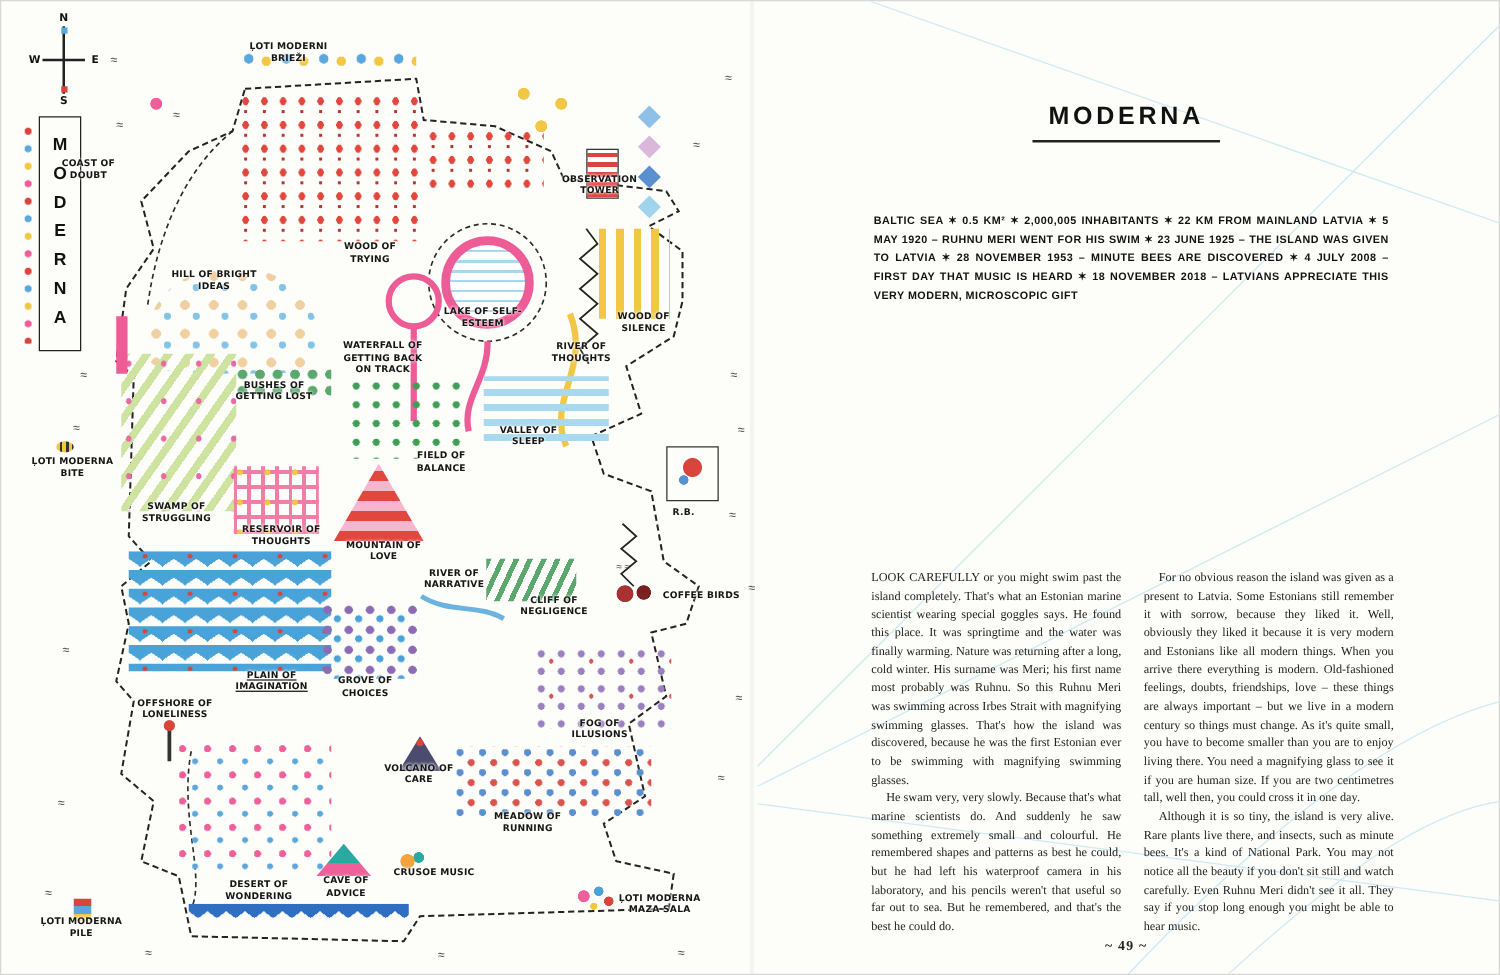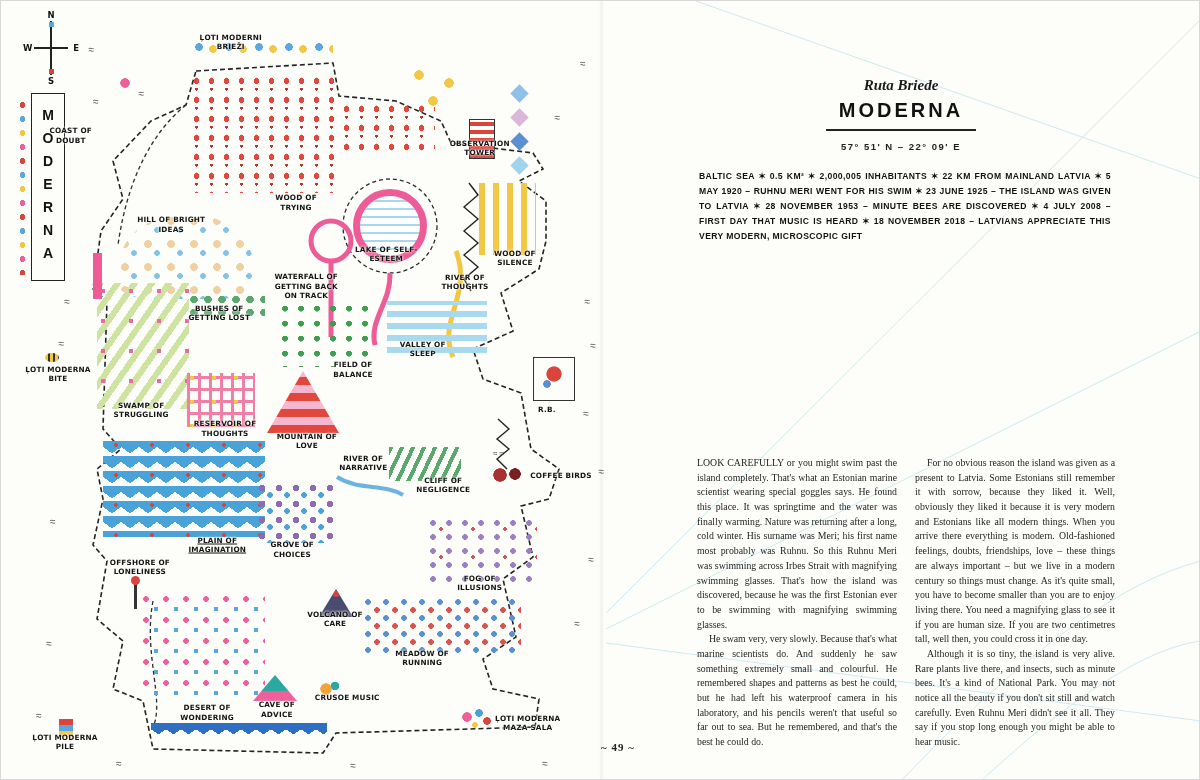--- a/index.html
+++ b/index.html
@@ -89,21 +89,21 @@
   .title-rule { width:150px; height:1.5px; background:#222; margin:7px auto 10px; }
   .coords { font:700 9.5px "Liberation Sans",sans-serif; letter-spacing:1.5px; color:#222; }
 
   .facts { position:absolute; top:168px; left:98px; width:412px; font:700 8.6px/1.75 "Liberation Sans",sans-serif; letter-spacing:.4px; text-align:justify; color:#111; z-index:1; }
 
   .story { position:absolute; top:455px; left:96px; width:418px; display:flex; gap:18px; z-index:1; }
   .story .col { flex:1; }
   .story p { font:400 9.8px/1.5 "Liberation Serif",serif; text-align:justify; color:#222; }
   .story p.indent { text-indent:12px; }
 
-  .pageno { position:absolute; bottom:28px; left:0; right:0; font:700 11px "Liberation Serif",serif; letter-spacing:1px; color:#222; z-index:1; }
+  .pageno { position:absolute; bottom:18px; left:0; right:0; text-align:center; font:700 11px "Liberation Serif",serif; letter-spacing:1px; color:#222; z-index:1; }
 </style>
 </head>
 <body>
 
 <div class="spread">
 
   <div class="page page-left">
 
     <svg class="map-art" viewBox="0 0 640 780">
       <path class="coast" d="M195,70 L332,62 L338,95 L395,100 L440,120 L450,142 L532,152 L542,168 L518,180 L545,200 L545,240 L538,268 L500,292 L512,330 L472,348 L482,378 L520,392 L530,448 L558,468 L548,498 L520,505 L532,556 L502,578 L515,636 L482,658 L492,688 L538,698 L534,726 L335,732 L322,752 L152,748 L142,700 L112,688 L122,640 L96,618 L106,560 L92,544 L102,498 L96,468 L120,448 L102,428 L106,300 L92,288 L100,230 L122,198 L112,160 L150,120 L185,104 Z"></path>
@@ -241,24 +241,22 @@
     <svg class="sea-lines" viewBox="0 0 600 780">
       <line x1="95" y1="0" x2="600" y2="178"></line>
       <line x1="5" y1="612" x2="600" y2="18"></line>
       <line x1="5" y1="628" x2="600" y2="330"></line>
       <line x1="5" y1="642" x2="600" y2="720"></line>
       <path d="M300,780 Q480,590 600,560"></path>
       <path d="M380,780 Q520,650 600,640"></path>
     </svg>
 
     <div class="rp-header">
-      <div class="author">Ruta Briede</div>
       <div class="island-title">MODERNA</div>
       <div class="title-rule"></div>
-      <div class="coords">57° 51' N – 22° 09' E</div>
     </div>
 
     <div class="facts">BALTIC SEA ✶ 0.5 KM² ✶ 2,000,005 INHABITANTS ✶ 22 KM FROM MAINLAND LATVIA ✶ 5 MAY 1920 – RUHNU MERI WENT FOR HIS SWIM ✶ 23 JUNE 1925 – THE ISLAND WAS GIVEN TO LATVIA ✶ 28 NOVEMBER 1953 – MINUTE BEES ARE DISCOVERED ✶ 4 JULY 2008 – FIRST DAY THAT MUSIC IS HEARD ✶ 18 NOVEMBER 2018 – LATVIANS APPRECIATE THIS VERY MODERN, MICROSCOPIC GIFT</div>
 
     <div class="story">
       <div class="col">
         <p>LOOK CAREFULLY or you might swim past the island completely. That's what an Estonian marine scientist wearing special goggles says. He found this place. It was springtime and the water was finally warming. Nature was returning after a long, cold winter. His surname was Meri; his first name most probably was Ruhnu. So this Ruhnu Meri was swimming across Irbes Strait with magnifying swimming glasses. That's how the island was discovered, because he was the first Estonian ever to be swimming with magnifying swimming glasses.</p>
         <p class="indent">He swam very, very slowly. Because that's what marine scientists do. And suddenly he saw something extremely small and colourful. He remembered shapes and patterns as best he could, but he had left his waterproof camera in his laboratory, and his pencils weren't that useful so far out to sea. But he remembered, and that's the best he could do.</p>
       </div>
       <div class="col">

